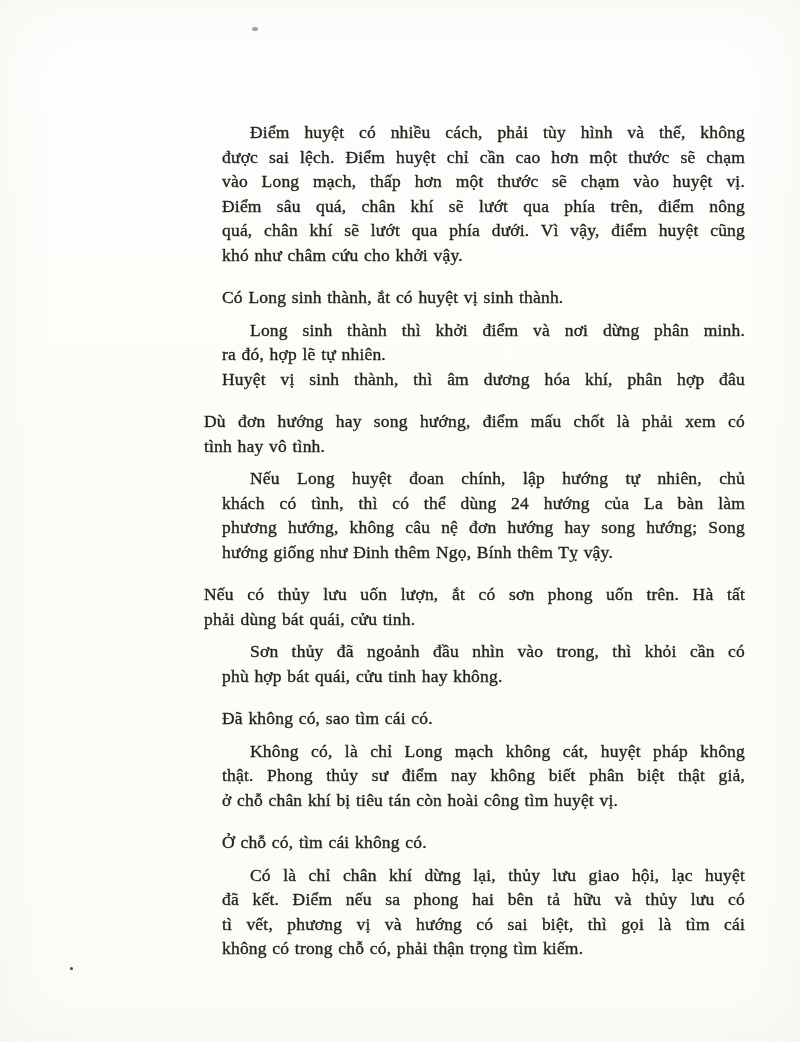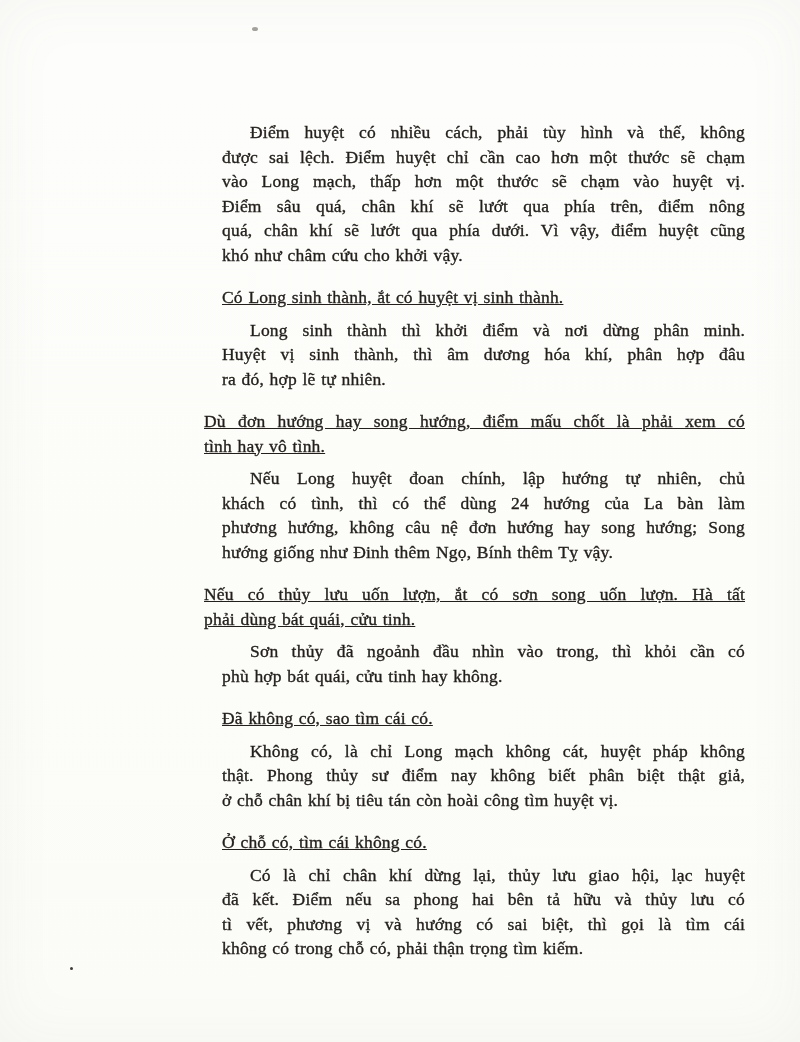--- a/index.html
+++ b/index.html
@@ -26,21 +26,21 @@
     font-size: 17.5px;
     line-height: 24.5px;
     word-spacing: 1px;
     letter-spacing: 0.2px;
     -webkit-text-stroke: 0.35px currentColor;
   }
   .block { text-align: justify; }
   .block.commentary, .block.quote { margin-left: 26px; }
   .block.quote-flush { margin-left: 8px; }
   .block.commentary { margin-top: 8px; }
-  .block.quote, .block.quote-flush { margin-top: 18px; text-decoration: underline; }
+  .block.quote, .block.quote-flush { margin-top: 18px; }
   .block:first-child { margin-top: 0; }
   .line { text-align-last: justify; }
   .line.last { text-align-last: left; }
   .block.commentary .line.first { text-indent: 28px; }
   .block.quote .line { text-align-last: left; }
 
   
   .speck { position: absolute; border-radius: 50%; }
   .speck.top { left: 252px; top: 27px; width: 6px; height: 4px; background: #8d8a86; opacity: 0.8; }
   .speck.bottom { left: 70px; top: 967px; width: 3px; height: 3px; background: #3f3c39; }
@@ -63,35 +63,35 @@
         <div class="line">vào Long mạch, thấp hơn một thước sẽ chạm vào huyệt vị.</div>
         <div class="line">Điểm sâu quá, chân khí sẽ lướt qua phía trên, điểm nông</div>
         <div class="line">quá, chân khí sẽ lướt qua phía dưới. Vì vậy, điểm huyệt cũng</div>
         <div class="line last">khó như châm cứu cho khởi vậy.</div>
       </div>
       <div class="block quote">
         <div class="line first last">Có Long sinh thành, ắt có huyệt vị sinh thành.</div>
       </div>
       <div class="block commentary">
         <div class="line first">Long sinh thành thì khởi điểm và nơi dừng phân minh.</div>
+        <div class="line last">ra đó, hợp lẽ tự nhiên.</div>
         <div class="line">Huyệt vị sinh thành, thì âm dương hóa khí, phân hợp đâu</div>
-        <div class="line last">ra đó, hợp lẽ tự nhiên.</div>
       </div>
       <div class="block quote-flush">
         <div class="line first">Dù đơn hướng hay song hướng, điểm mấu chốt là phải xem có</div>
         <div class="line last">tình hay vô tình.</div>
       </div>
       <div class="block commentary">
         <div class="line first">Nếu Long huyệt đoan chính, lập hướng tự nhiên, chủ</div>
         <div class="line">khách có tình, thì có thể dùng 24 hướng của La bàn làm</div>
         <div class="line">phương hướng, không câu nệ đơn hướng hay song hướng; Song</div>
         <div class="line last">hướng giống như Đinh thêm Ngọ, Bính thêm Tỵ vậy.</div>
       </div>
       <div class="block quote-flush">
-        <div class="line first">Nếu có thủy lưu uốn lượn, ắt có sơn song uốn lượn. Hà tất</div>
+        <div class="line first">Nếu có thủy lưu uốn lượn, ắt có sơn phong uốn trên. Hà tất</div>
         <div class="line last">phải dùng bát quái, cửu tinh.</div>
       </div>
       <div class="block commentary">
         <div class="line first">Sơn thủy đã ngoảnh đầu nhìn vào trong, thì khỏi cần có</div>
         <div class="line last">phù hợp bát quái, cửu tinh hay không.</div>
       </div>
       <div class="block quote">
         <div class="line first last">Đã không có, sao tìm cái có.</div>
       </div>
       <div class="block commentary">

